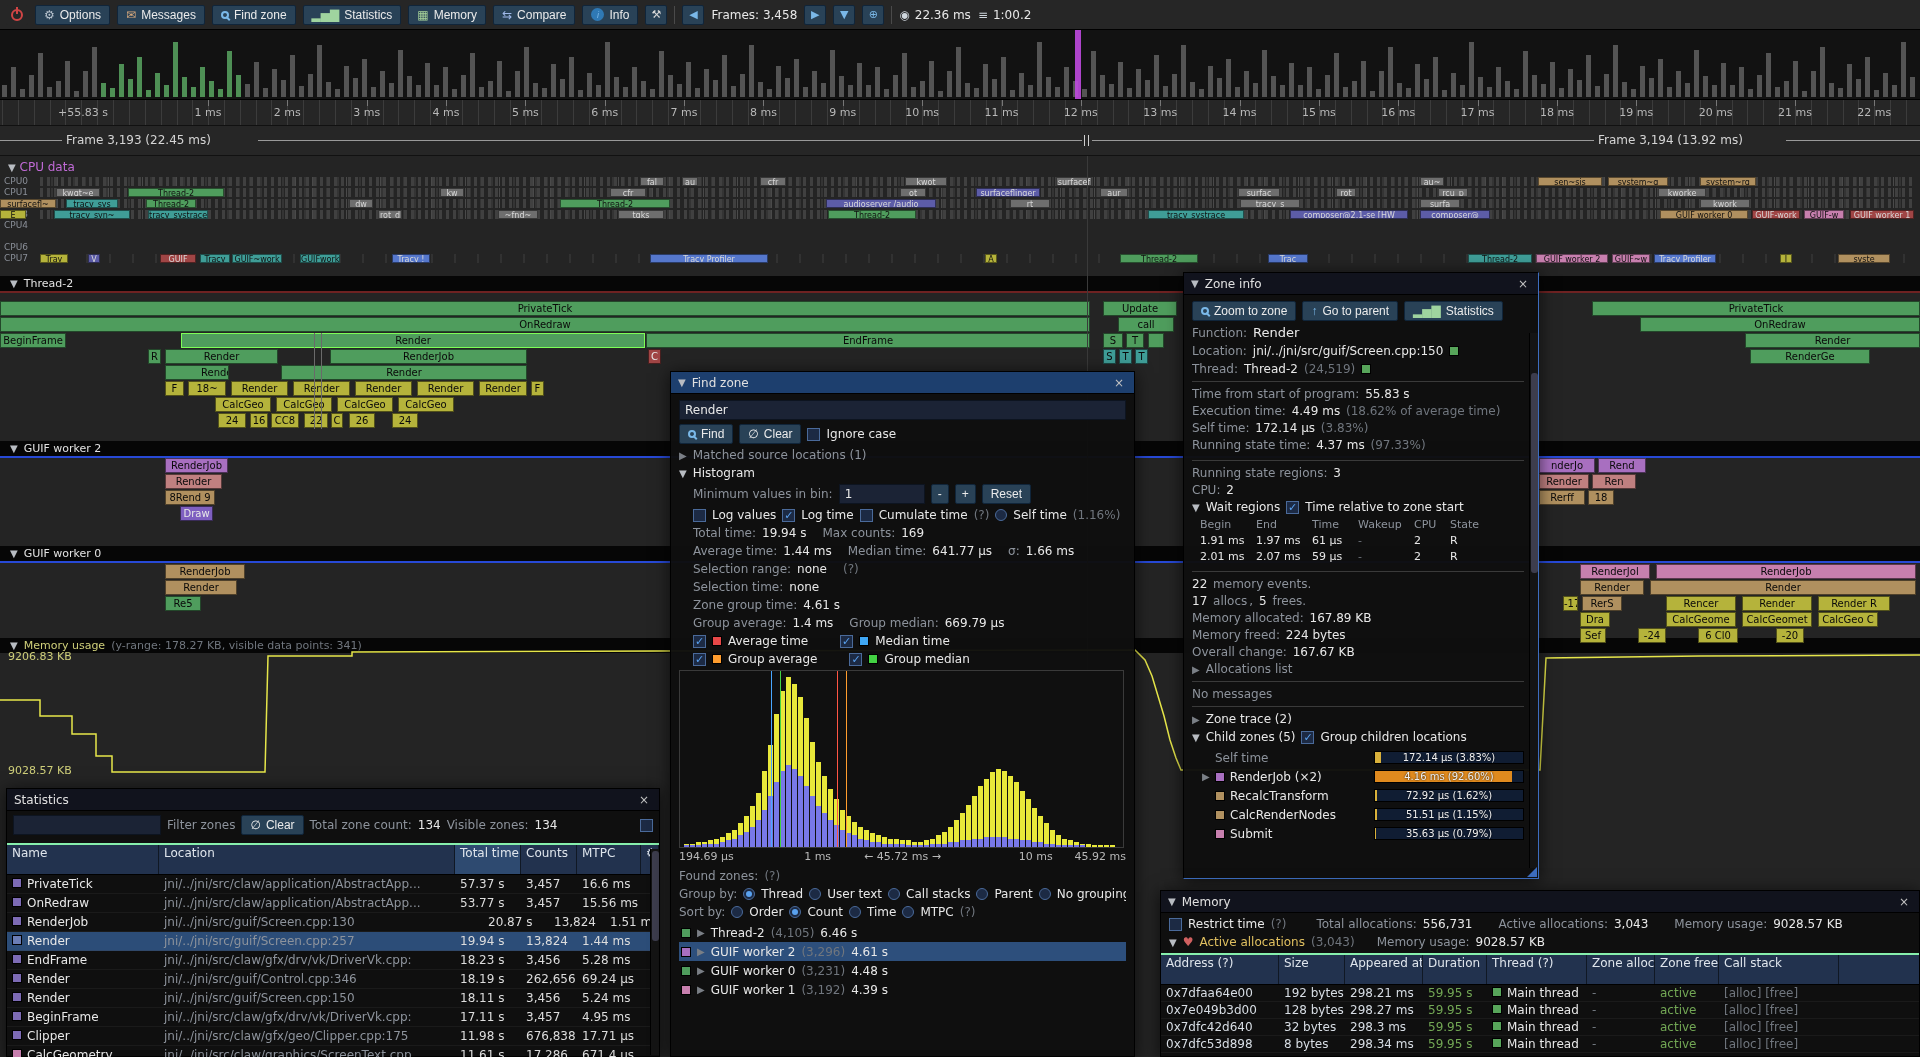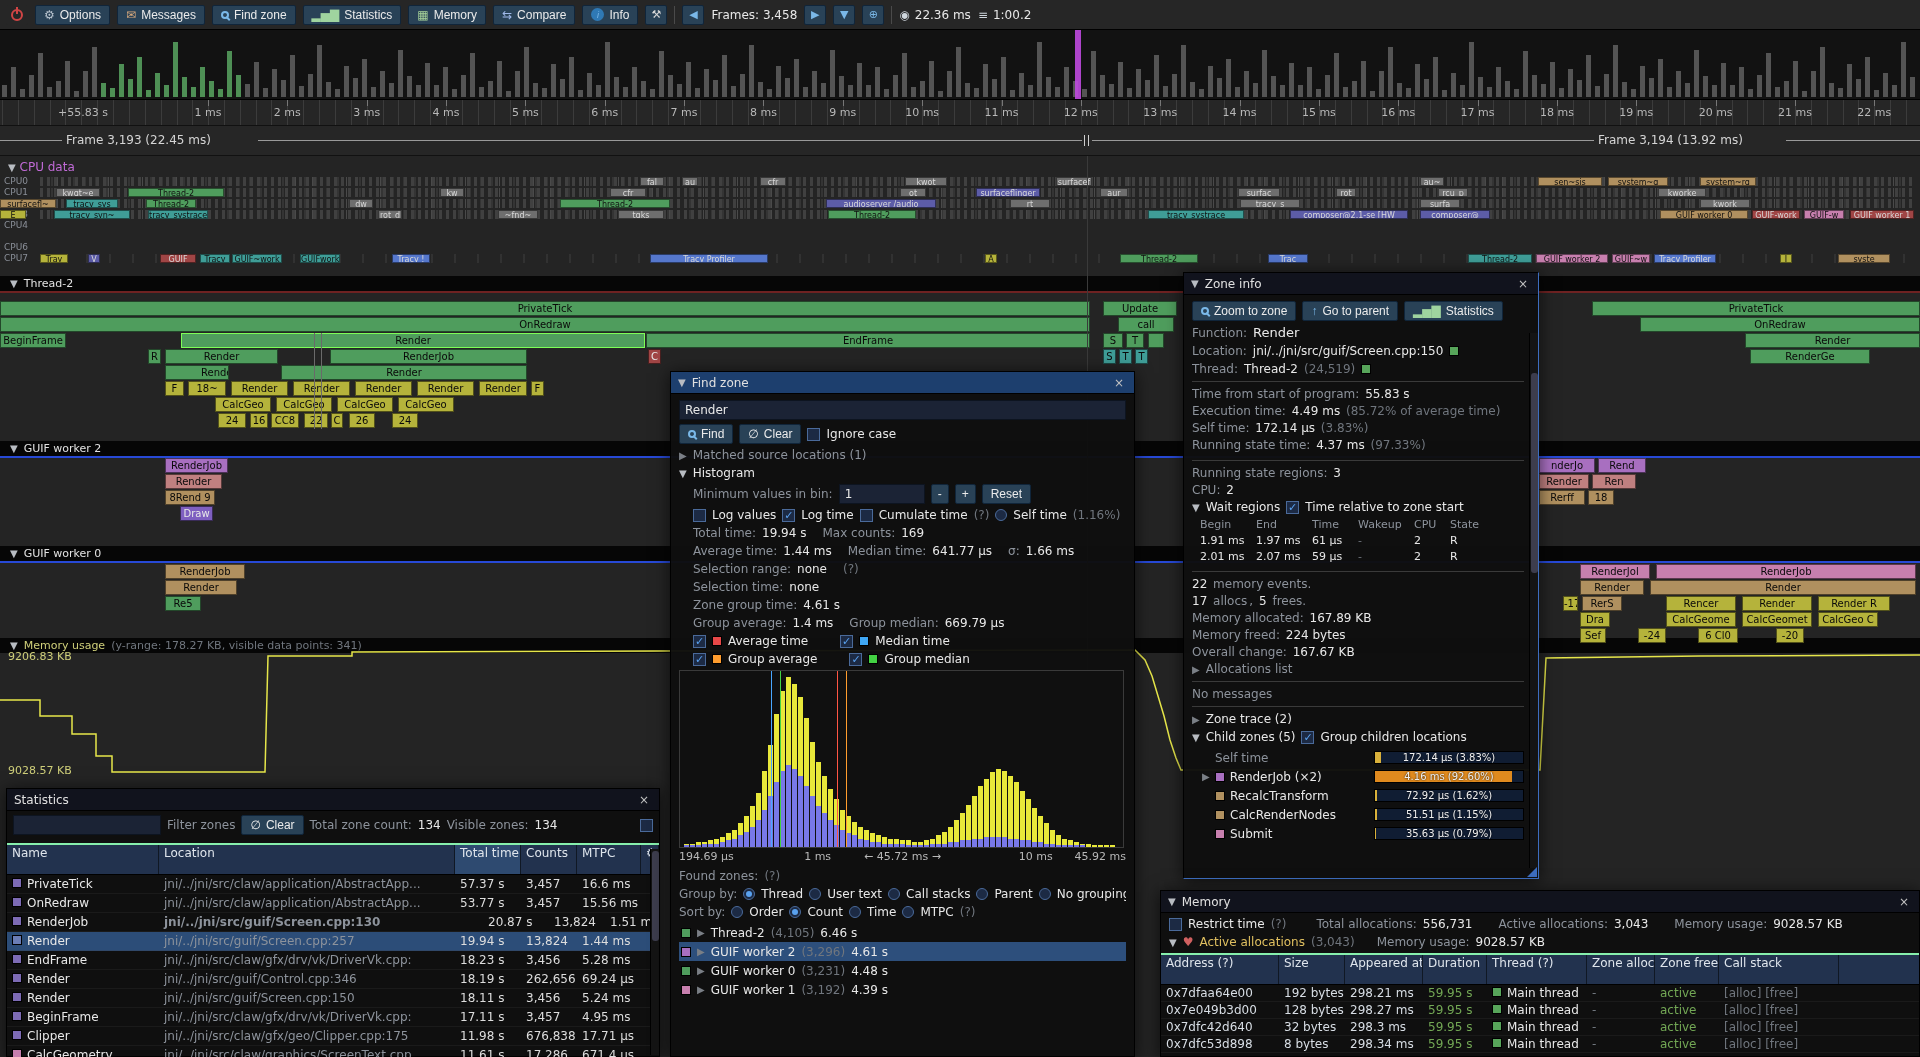--- a/index.html
+++ b/index.html
@@ -692,21 +692,21 @@
         </div>
         <div class="trow">
           <div class="tc" style="width: 152px;"><span class="csq" style="background: rgb(125, 107, 181); margin-right: 5px;"></span><span class="val">OnRedraw</span></div>
           <div class="tc" style="width: 296px; color: rgb(141, 147, 156);">jni/../jni/src/claw/application/AbstractApp...</div>
           <div class="tc" style="width: 66px;">53.77 s</div>
           <div class="tc" style="width: 56px;">3,457</div>
           <div class="tc" style="width: 64px;">15.56 ms</div>
         </div>
         <div class="trow">
           <div class="tc" style="width: 152px;"><span class="csq" style="background: rgb(125, 107, 181); margin-right: 5px;"></span><span class="val">RenderJob</span></div>
-          <div class="tc" style="width: 296px; color: rgb(141, 147, 156); font-weight: bold;">jni/../jni/src/guif/Screen.cpp:130</div>
+          <div class="tc" style="width: 296px; color: rgb(141, 147, 156);">jni/../jni/src/guif/Screen.cpp:130</div>
           <div class="tc" style="width: 66px; margin-left: 28px;">20.87 s</div>
           <div class="tc" style="width: 56px;">13,824</div>
           <div class="tc" style="width: 64px;">1.51 ms</div>
         </div>
         <div class="trow selrow">
           <div class="tc" style="width: 152px;"><span class="csq" style="background: rgb(107, 125, 181); margin-right: 5px;"></span><span class="val">Render</span></div>
           <div class="tc" style="width: 296px; color: rgb(141, 147, 156);">jni/../jni/src/guif/Screen.cpp:257</div>
           <div class="tc" style="width: 66px;">19.94 s</div>
           <div class="tc" style="width: 56px;">13,824</div>
           <div class="tc" style="width: 64px;">1.44 ms</div>
@@ -1260,21 +1260,21 @@
         </div>
       <div class="row">
           <span class="lab">Thread:</span>
           <span class="val">Thread-2</span>
           <span class="dim">(24,519)</span>
           <span class="csq" style="background:#57a55a"></span>
         </div>
       <div class="sep"></div>
       <div id="zi-lines1">
           <div class="iline"><span class="lab">Time from start of program: </span><span class="val">55.83 s</span></div>
-          <div class="iline"><span class="lab">Execution time: </span><span class="val">4.49 ms </span><span class="dim">(85.72% of average time)</span></div>
+          <div class="iline"><span class="lab">Execution time: </span><span class="val">4.49 ms </span><span class="dim">(18.62% of average time)</span></div>
           <div class="iline"><span class="lab">Self time: </span><span class="val">172.14 μs </span><span class="dim">(3.83%)</span></div>
           <div class="iline"><span class="lab">Running state time: </span><span class="val">4.37 ms </span><span class="dim">(97.33%)</span></div>
         </div>
       <div class="sep"></div>
       <div id="zi-lines2">
           <div class="iline"><span class="lab">Running state regions: </span><span class="val">3</span></div>
           <div class="iline"><span class="lab">CPU: </span><span class="val">2</span></div>
         </div>
       <div class="row">
           <span class="tri">▼</span>

